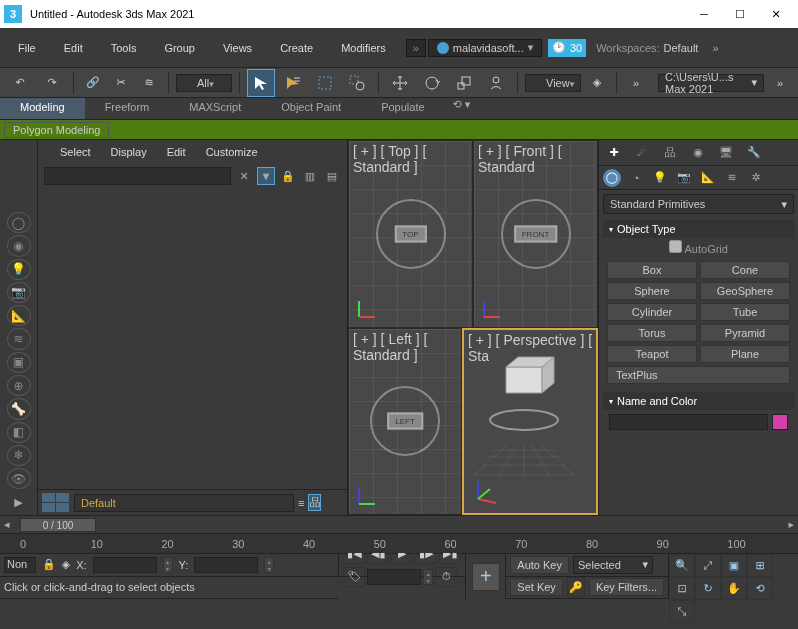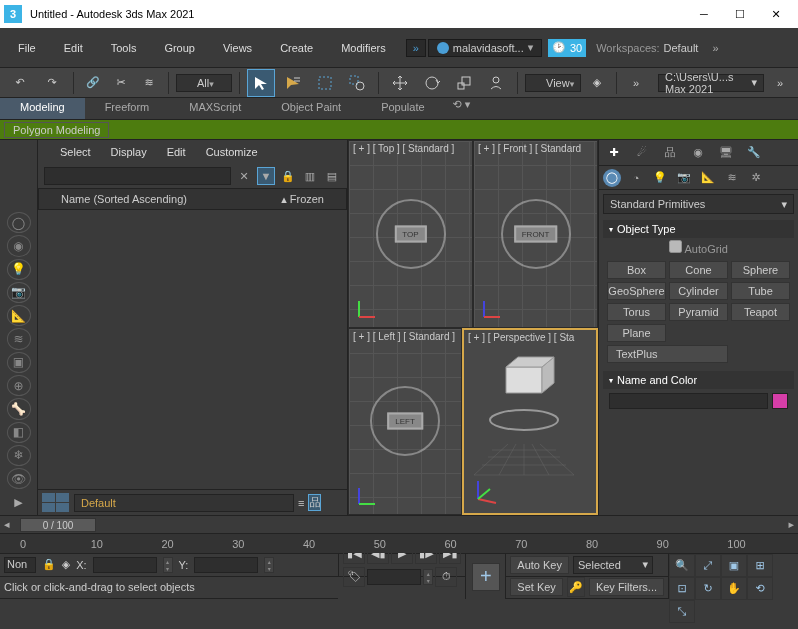--- a/index.html
+++ b/index.html
@@ -40,37 +40,37 @@
 .outliner .osearch { height:24px; display:flex; align-items:center; padding:0 6px; gap:4px; }
 .outliner .osearch input { flex:1; height:18px; background:#2e2e2e; border:1px solid #222; color:#ccc; padding:0 4px; }
 .outliner .osearch .osb { width:18px; height:18px; display:flex; align-items:center; justify-content:center; color:#aaa; }
 .outliner .osearch .funnel { background:#3a5a72; border:1px solid #5aa5d6; }
 .outliner .oheader { height:22px; background:#333; border:1px solid #222; display:flex; align-items:center; padding:0 22px; color:#ccc; justify-content:space-between; }
 .outliner .olist { flex:1; background:#3a3a3a; }
 .viewports { flex:1; background:#2a2a2a; display:flex; flex-direction:column; padding:0; }
 .vp-row { flex:1; display:flex; }
 .viewport { flex:1; background:#484848; border:1px solid #2a2a2a; position:relative; overflow:hidden; }
 .viewport.active { border:2px solid #d6a84a;padding-left:20px; }
-.vp-label { position:absolute; top:2px; left:4px; color:#ccc; font-size:10px; }
+.vp-label { position:absolute; top:2px; left:4px; color:#ccc; font-size:14px; }
 .vp-grid { position:absolute; inset:0; background-image:linear-gradient(#555 1px,transparent 1px),linear-gradient(90deg,#555 1px,transparent 1px); background-size:24px 24px; }
 .vp-axis { position:absolute; bottom:6px; left:6px; }
 .vp-center-label { position:absolute; top:50%; left:50%; transform:translate(-50%,-50%); background:#888; padding:2px 6px; color:#333; font-size:8px; border:2px solid #aaa;}
 .compass { position:absolute; top:50%; left:50%; transform:translate(-50%,-50%); width:70px; height:70px; border:2px solid rgba(200,200,200,0.5); border-radius:50%; display:flex; align-items:center; justify-content:center;}
 .cmd-panel { width:200px; background:#3a3a3a; border-left:1px solid #222; display:flex; flex-direction:column; }
 .cmd-tabs { height:26px; display:flex; align-items:center; border-bottom:1px solid #222; padding:0 4px; gap:6px; }
 .cmd-tabs .ctab { width:22px; height:20px; display:flex; align-items:center; justify-content:center; color:#aaa; }
 .cmd-tabs .ctab.active { color:#fff; }
 .cmd-tabs2 { height:24px; display:flex; align-items:center; padding:0 4px; gap:6px; border-bottom:1px solid #222;}
 .cmd-tabs2 .ctab2 { width:18px; height:18px; display:flex; align-items:center; justify-content:center; color:#aaa;}
 .cmd-tabs2 .ctab2.active { background:#5a8ab4; color:#fff; border-radius:50%;}
 .cmd-dd { height:20px; border:1px solid #222; background:#333; margin:4px; display:flex; align-items:center; padding:0 6px; justify-content:space-between;gap:24px; }
 .cmd-sec { margin:2px 4px; }
 .cmd-sec-h { background:#333; padding:3px 6px; color:#fff; display:flex; align-items:center; gap:4px; }
 .cmd-sec-h::before { content:"▾"; font-size:8px;}
-.cmd-grid { display:grid; grid-template-columns:1fr 1fr 1fr; gap:3px; padding:4px 4px; }
+.cmd-grid { display:grid; grid-template-columns:1fr 1fr; gap:3px; padding:4px 4px; }
 .cmd-btn { height:18px; background:#4a4a4a; border:1px solid #333; display:flex; align-items:center; justify-content:center; color:#ccc; }
 .cmd-btn.full { grid-column:1/3; justify-content:flex-start; padding-left:8px;}
 .cmd-auto { text-align:center; color:#999; padding:2px 0; }
 .cmd-color { display:flex; align-items:center; padding:4px 6px; gap:4px; }
 .cmd-color input { flex:1; height:16px; background:#2e2e2e; border:1px solid #222; }
 .cmd-color .swatch { width:16px; height:16px; background:#d63ea8; border:1px solid #222; }
 .bottom { background:#3a3a3a; }
 .play-btn { width:18px; height:20px; display:flex; align-items:center; justify-content:center; color:#aaa;}
 .layer-dd { background:#333; border:1px solid #222; height:18px; color:#d6a84a; padding:0 6px; display:flex; align-items:center; width:220px;}
 .timeline { height:18px; background:#3a3a3a; position:relative; border-top:1px solid #222;}
@@ -247,24 +247,20 @@
       <span>Customize</span>
     </div>
     <div class="osearch">
       <input style="">
       <div class="osb">✕</div>
       <div class="osb funnel">▼</div>
       <div class="osb">🔒</div>
       <div class="osb">▥</div>
       <div class="osb">▤</div>
     </div>
-    <div class="oheader">
-      <span>Name (Sorted Ascending)</span>
-      <span>▴ Frozen</span>
-    </div>
     <div class="olist"></div>
     <div style="height:26px;display:flex;align-items:center;border-top:1px solid #222;padding:0 4px;gap:4px;">
       <div style="width:28px;height:20px"><svg width="28" height="20">
             <rect x="0" y="0" width="13" height="9" fill="#4a6a84"></rect>
             <rect x="14" y="0" width="13" height="9" fill="#4a6a84"></rect>
             <rect x="0" y="10" width="13" height="9" fill="#4a6a84"></rect>
             <rect x="14" y="10" width="13" height="9" fill="#4a6a84"></rect>
           </svg></div>
       <div class="layer-dd">Default</div>
       <div class="osb">≡</div>

